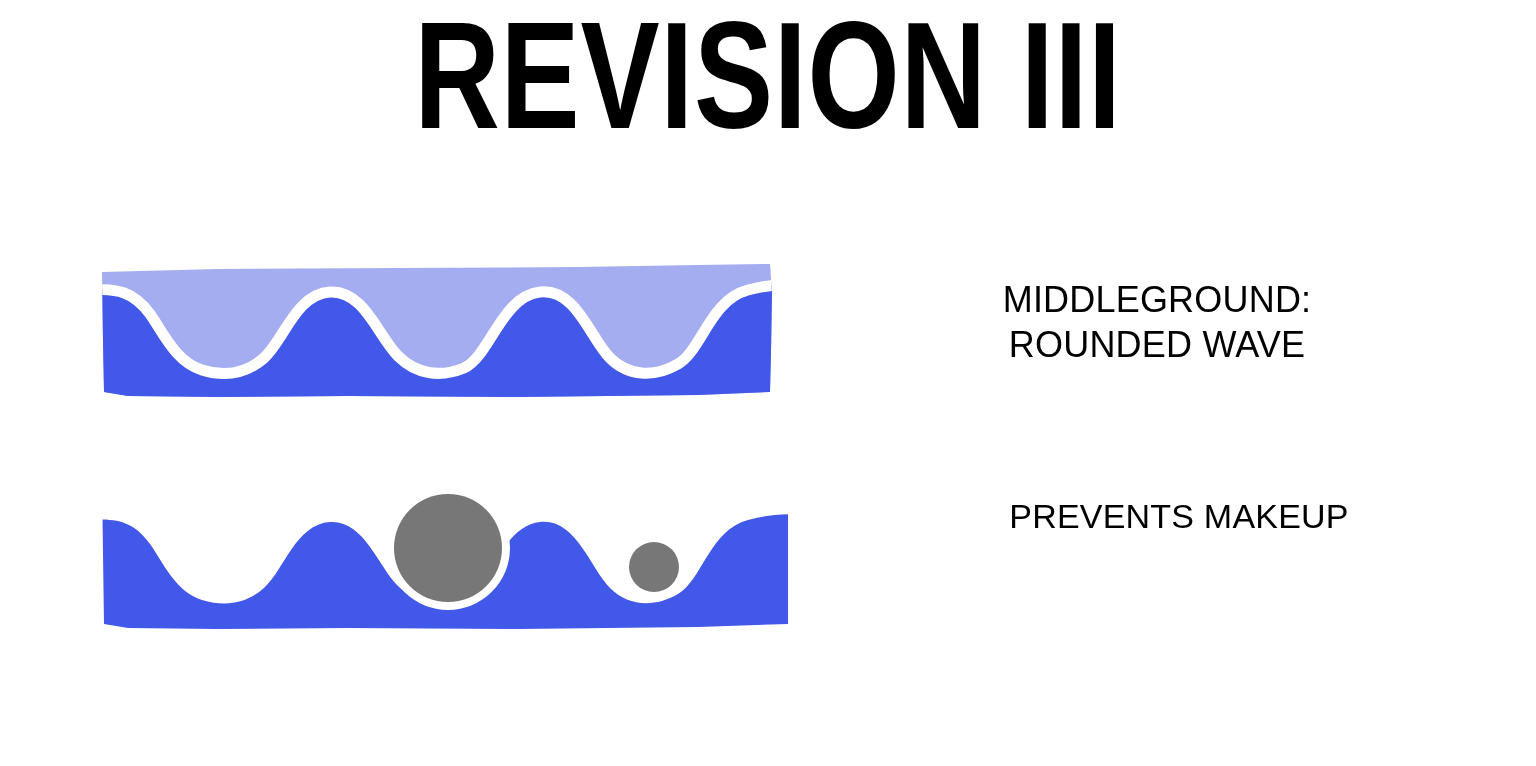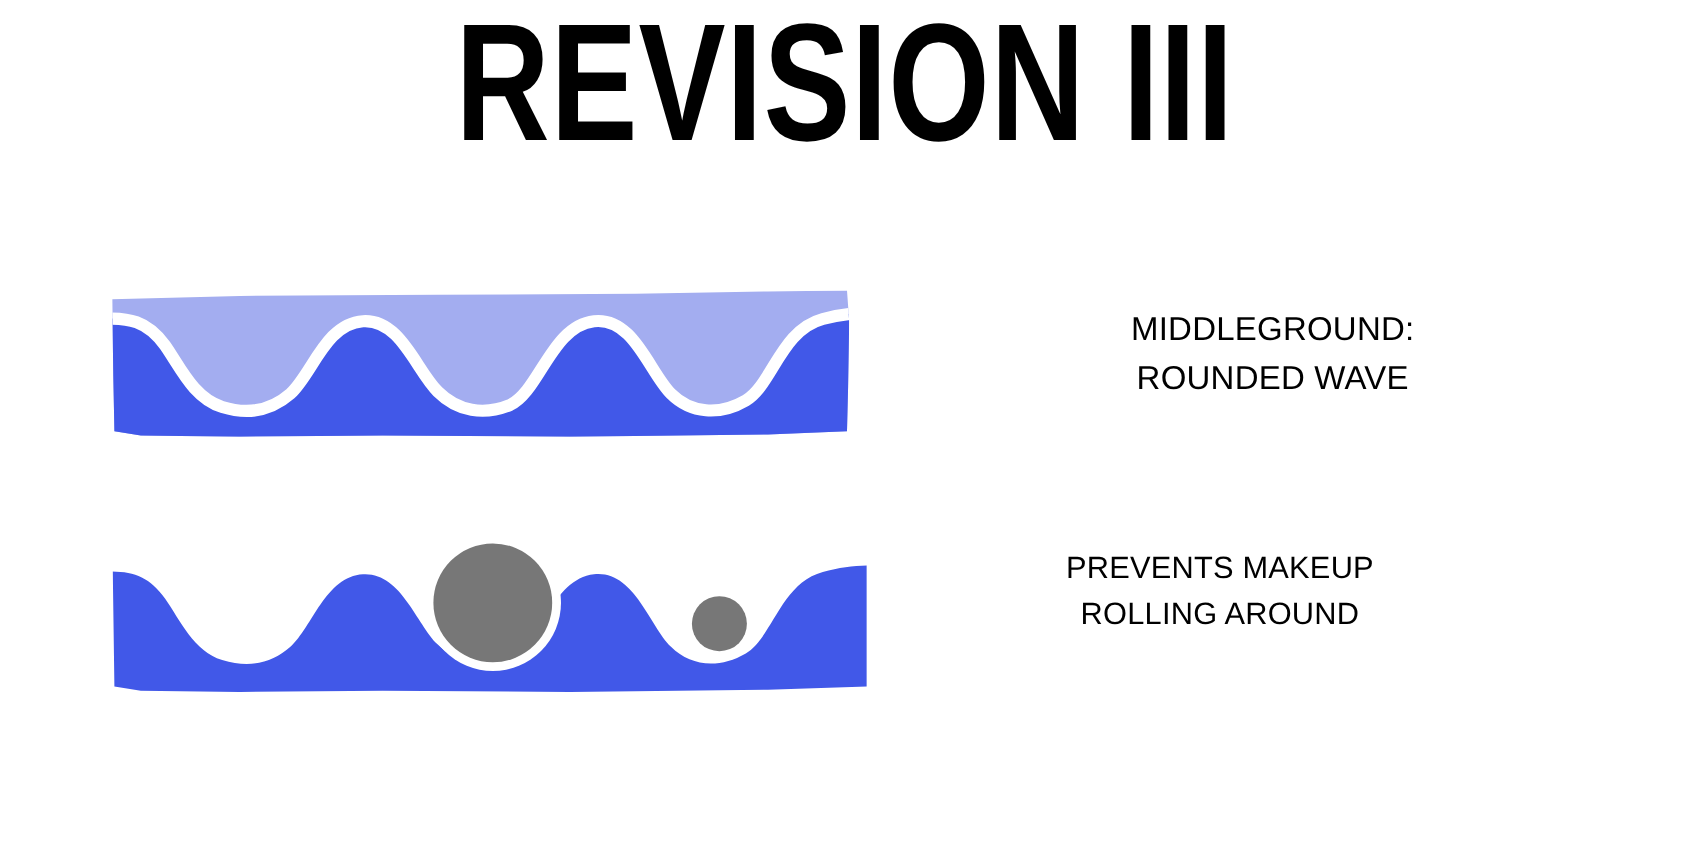--- a/index.html
+++ b/index.html
@@ -51,28 +51,28 @@
     text-align: center;
     color: #000000;
     font-family: "Liberation Sans", sans-serif;
     font-weight: 400;
     letter-spacing: 0.2px;
   }
   #caption-middleground {
     left: 830px;
     top: 277px;
     width: 654px;
-    font-size: 30px;
+    font-size: 36px;
     line-height: 45px;
   }
   #caption-benefit {
-    left: 782px;
+    left: 852px;
     top: 495px;
     width: 654px;
-    font-size: 28px;
+    font-size: 34px;
     line-height: 42px;
   }
   .caption .line { display: block; white-space: nowrap; }
 </style>
 </head>
 <body>
 
 <div id="slide-title">REVISION III</div>
 
 <div class="diagram" id="diagram-middleground">
@@ -156,14 +156,13 @@
   </svg>
 </div>
 
 <div class="caption" id="caption-middleground">
   <span class="line">MIDDLEGROUND:</span>
   <span class="line">ROUNDED WAVE</span>
 </div>
 
 <div class="caption" id="caption-benefit">
   <span class="line">PREVENTS MAKEUP</span>
-  <span class="line">ROLLING AROUND</span>
 </div>
 
 </body></html>

